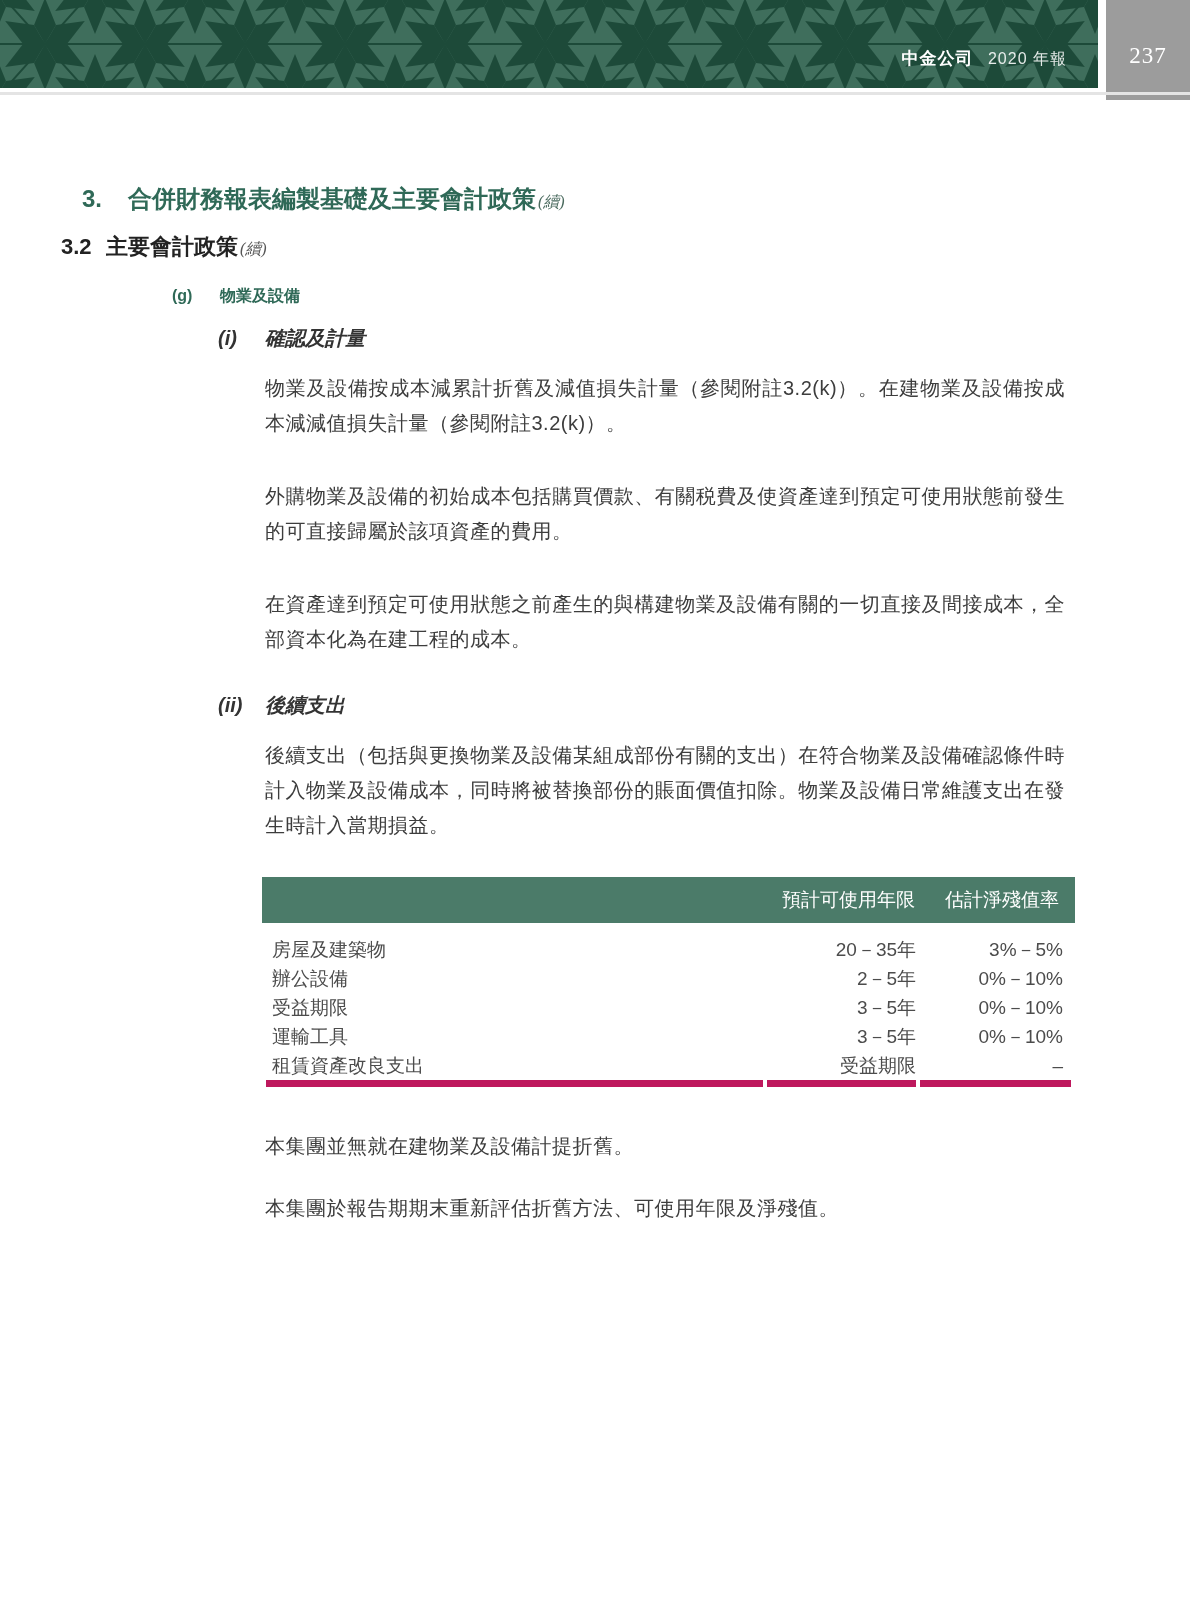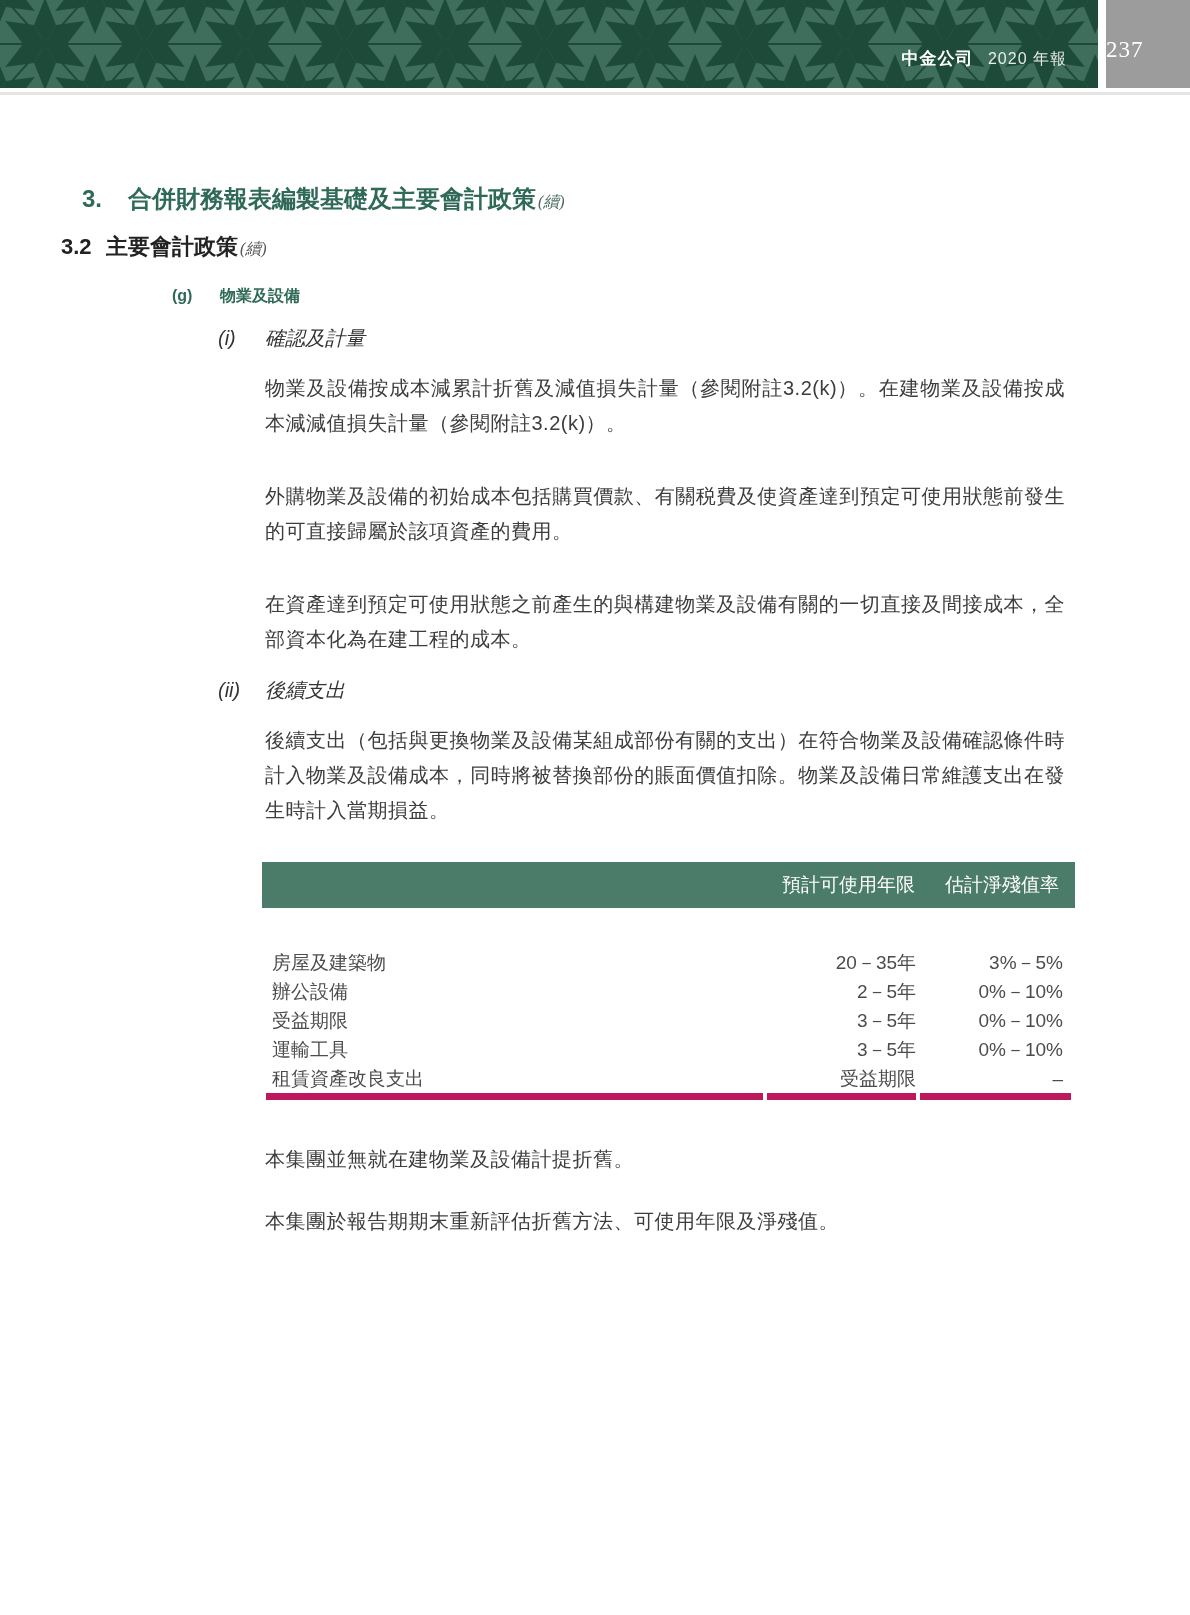--- a/index.html
+++ b/index.html
@@ -7,59 +7,59 @@
     position:relative;width:1190px;height:1615px;background:#ffffff;overflow:hidden;
     font-family:"Liberation Sans","DejaVu Sans",sans-serif;color:#3c3c3c;
   }
   
   .hdr-band{position:absolute;left:0;top:0;width:1098px;height:88px;overflow:hidden;}
   .hdr-band svg{display:block;}
   .brand{position:absolute;right:31px;top:47px;white-space:nowrap;}
   .brand-name{color:#ffffff;font-weight:bold;font-size:17px;letter-spacing:1px;}
   .brand-year{color:rgba(255,255,255,0.88);font-size:16px;margin-left:10px;letter-spacing:1px;}
   .pagebox{
-    position:absolute;left:1106px;top:0;width:84px;height:88px;background:#9c9c9c;
-    display:flex;align-items:center;
+    position:absolute;left:1106px;top:0;width:84px;height:100px;background:#9c9c9c;
+    display:flex;align-items:center;justify-content:center;
   }
   .pagebox span{
     font-family:"Liberation Serif","DejaVu Serif",serif;color:#ffffff;font-size:23px;
     letter-spacing:1px;padding-top:12px;
   }
   .hdr-rule{position:absolute;left:0;top:92px;width:1190px;height:3px;background:#e4e4e4;}
   
   .h1{margin:184px 0 0 82px;font-size:24px;font-weight:bold;color:#2f6957;line-height:30px;}
   .h1 .num{display:inline-block;width:46px;}
   .cont1{font-family:"Liberation Serif","DejaVu Serif",serif;font-style:italic;font-weight:normal;
          font-size:16px;color:#4a6a5e;margin-left:2px;}
   .h2{margin:16px 0 0 61px;font-size:22px;font-weight:bold;color:#222222;line-height:28px;}
   .h2 .num{display:inline-block;width:45px;}
   .cont2{font-family:"Liberation Serif","DejaVu Serif",serif;font-style:italic;font-weight:normal;
          font-size:16px;color:#555555;margin-left:2px;}
   .h3{margin:20px 0 0 172px;font-size:16px;font-weight:bold;color:#2f6957;line-height:26px;}
   .h3 .num{display:inline-block;width:48px;}
   
   .item{margin-left:218px;}
   .item-i{margin-top:16px;}
-  .item-ii,.item-iii{margin-top:20px;}
-  .item-head{font-size:20px;font-weight:normal;font-style:italic;color:#333333;line-height:26px;}
+  .item-ii,.item-iii{margin-top:35px;}
+  .item-head{font-size:20px;font-weight:bold;font-style:italic;color:#333333;line-height:26px;}
   .item-head .num{display:inline-block;width:47px;font-style:italic;}
   .item-body{margin-left:47px;width:800px;}
   .item-body p{
     margin:0 0 18px 0;padding-top:20px;font-size:20px;line-height:35px;
     text-align:justify;letter-spacing:0.5px;color:#3d3d3d;
   }
   
   .tbl{margin:34px 0 0 262px;width:813px;}
   .tbl-head{
     display:flex;align-items:center;height:46px;background:#4b7b69;color:#ffffff;font-size:19px;
   }
   .tbl-head .th2{margin-left:auto;text-align:right;}
   .tbl-head .th3{width:153px;box-sizing:border-box;padding-right:16px;text-align:right;margin-left:7px;}
   .tbl table{
-    border-collapse:separate;border-spacing:4px 0;width:813px;margin-top:40px;
+    border-collapse:separate;border-spacing:4px 0;width:813px;margin-top:12px;
     font-size:19px;color:#4c4c4c;
   }
   .tbl td{height:29px;padding:0;vertical-align:middle;}
   .tbl td.c1{width:500px;padding-left:6px;text-align:left;}
   .tbl td.c2{width:152px;text-align:right;}
   .tbl td.c3{width:145px;text-align:right;padding-right:8px;}
   .tbl tr.last td{border-bottom:7px solid #be185d;}
   
   .closing-1{margin:42px 0 0 265px;width:800px;font-size:20px;line-height:35px;letter-spacing:0.5px;color:#3d3d3d;}
   .closing-2{margin:27px 0 0 265px;width:800px;font-size:20px;line-height:35px;letter-spacing:0.5px;color:#3d3d3d;}

